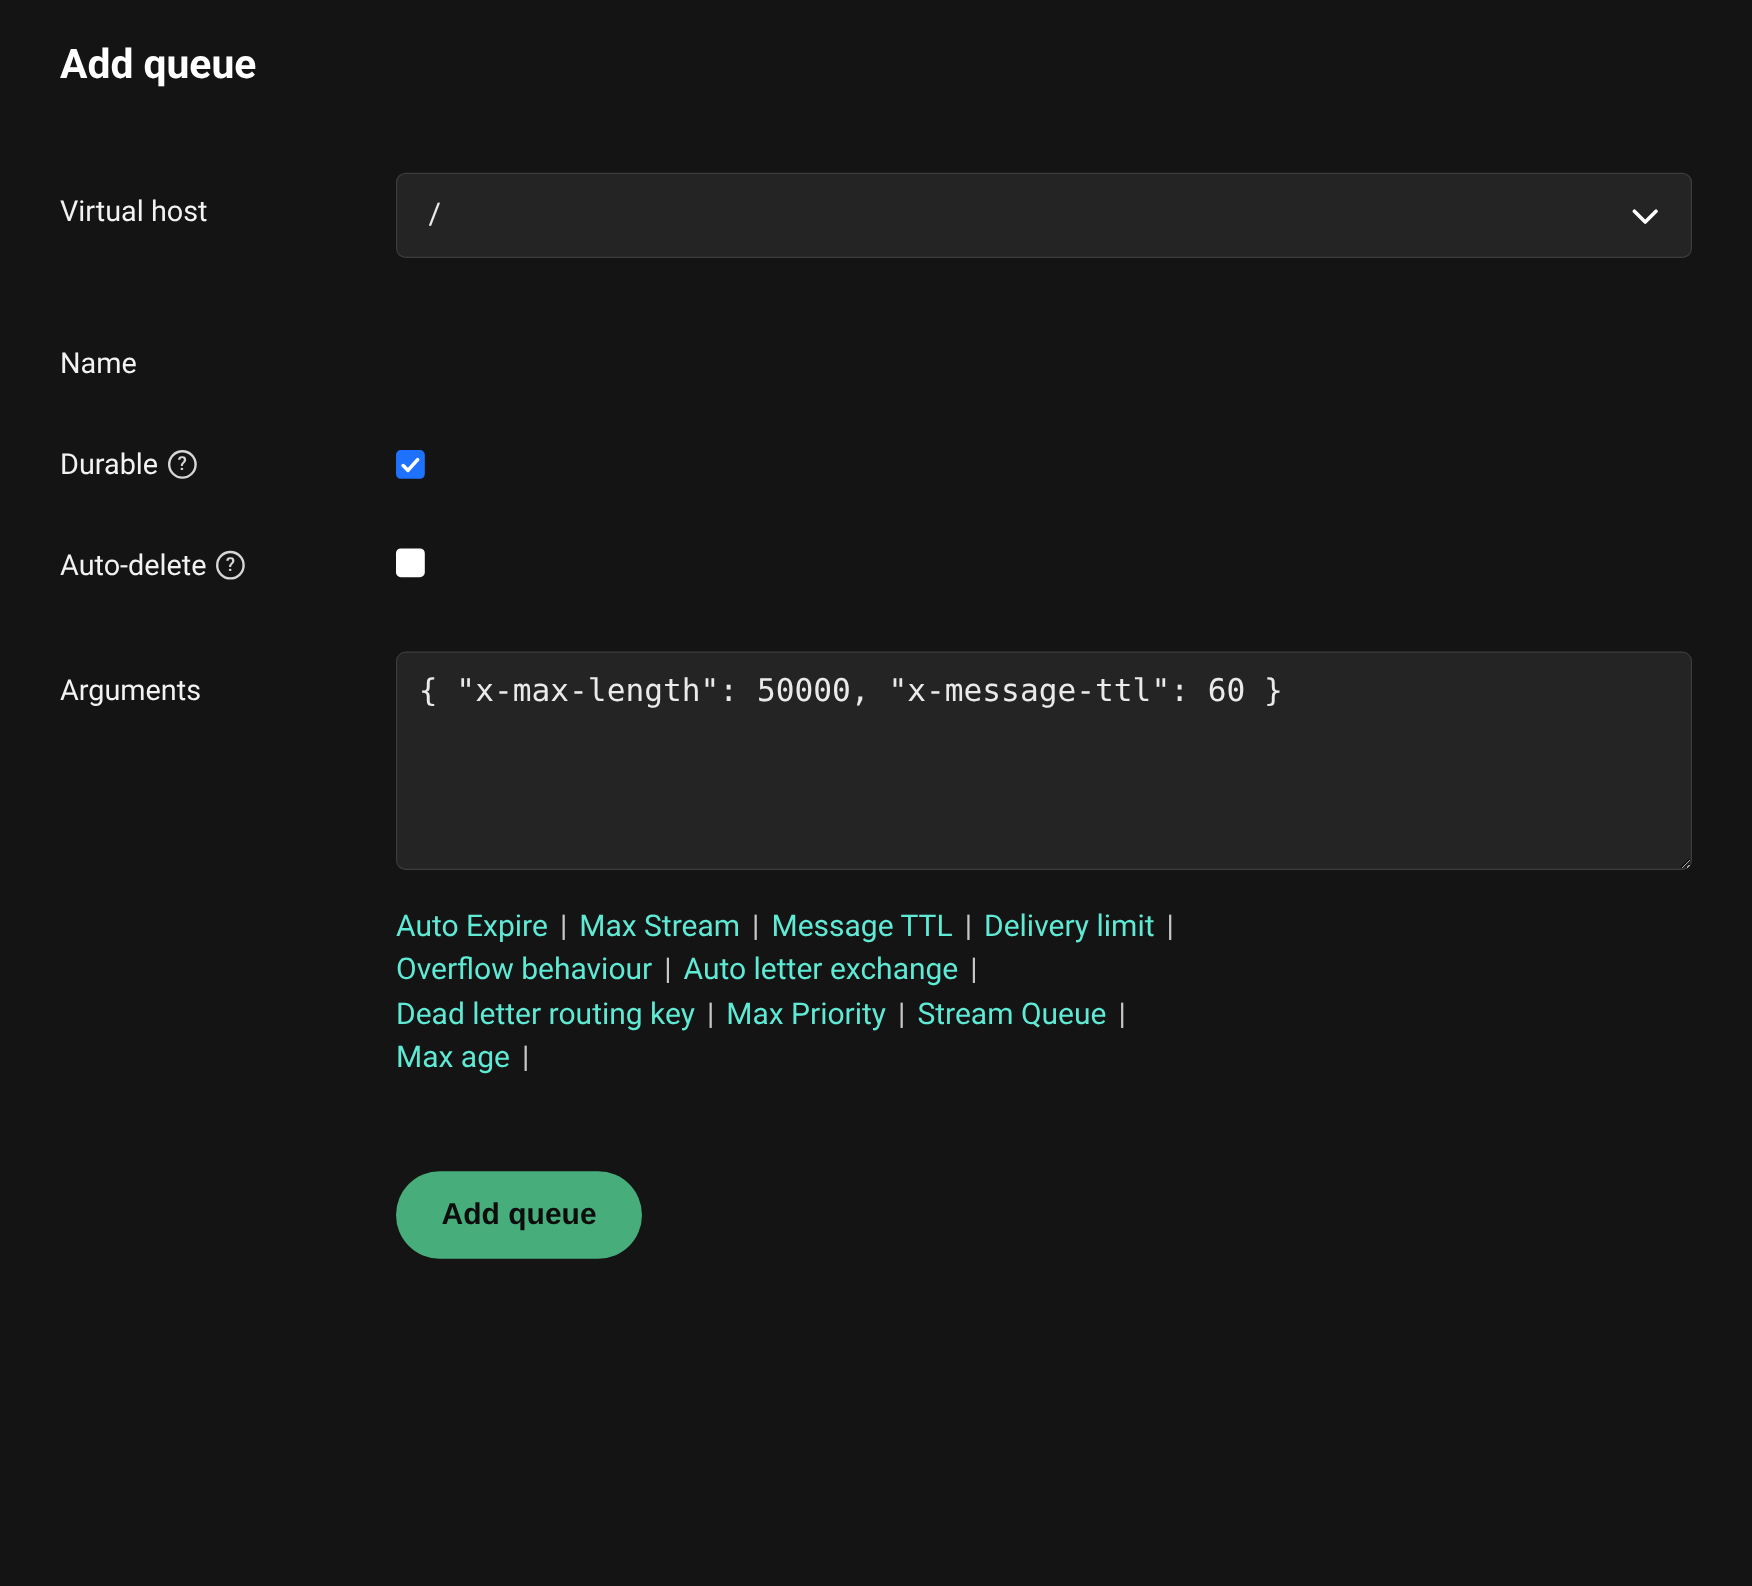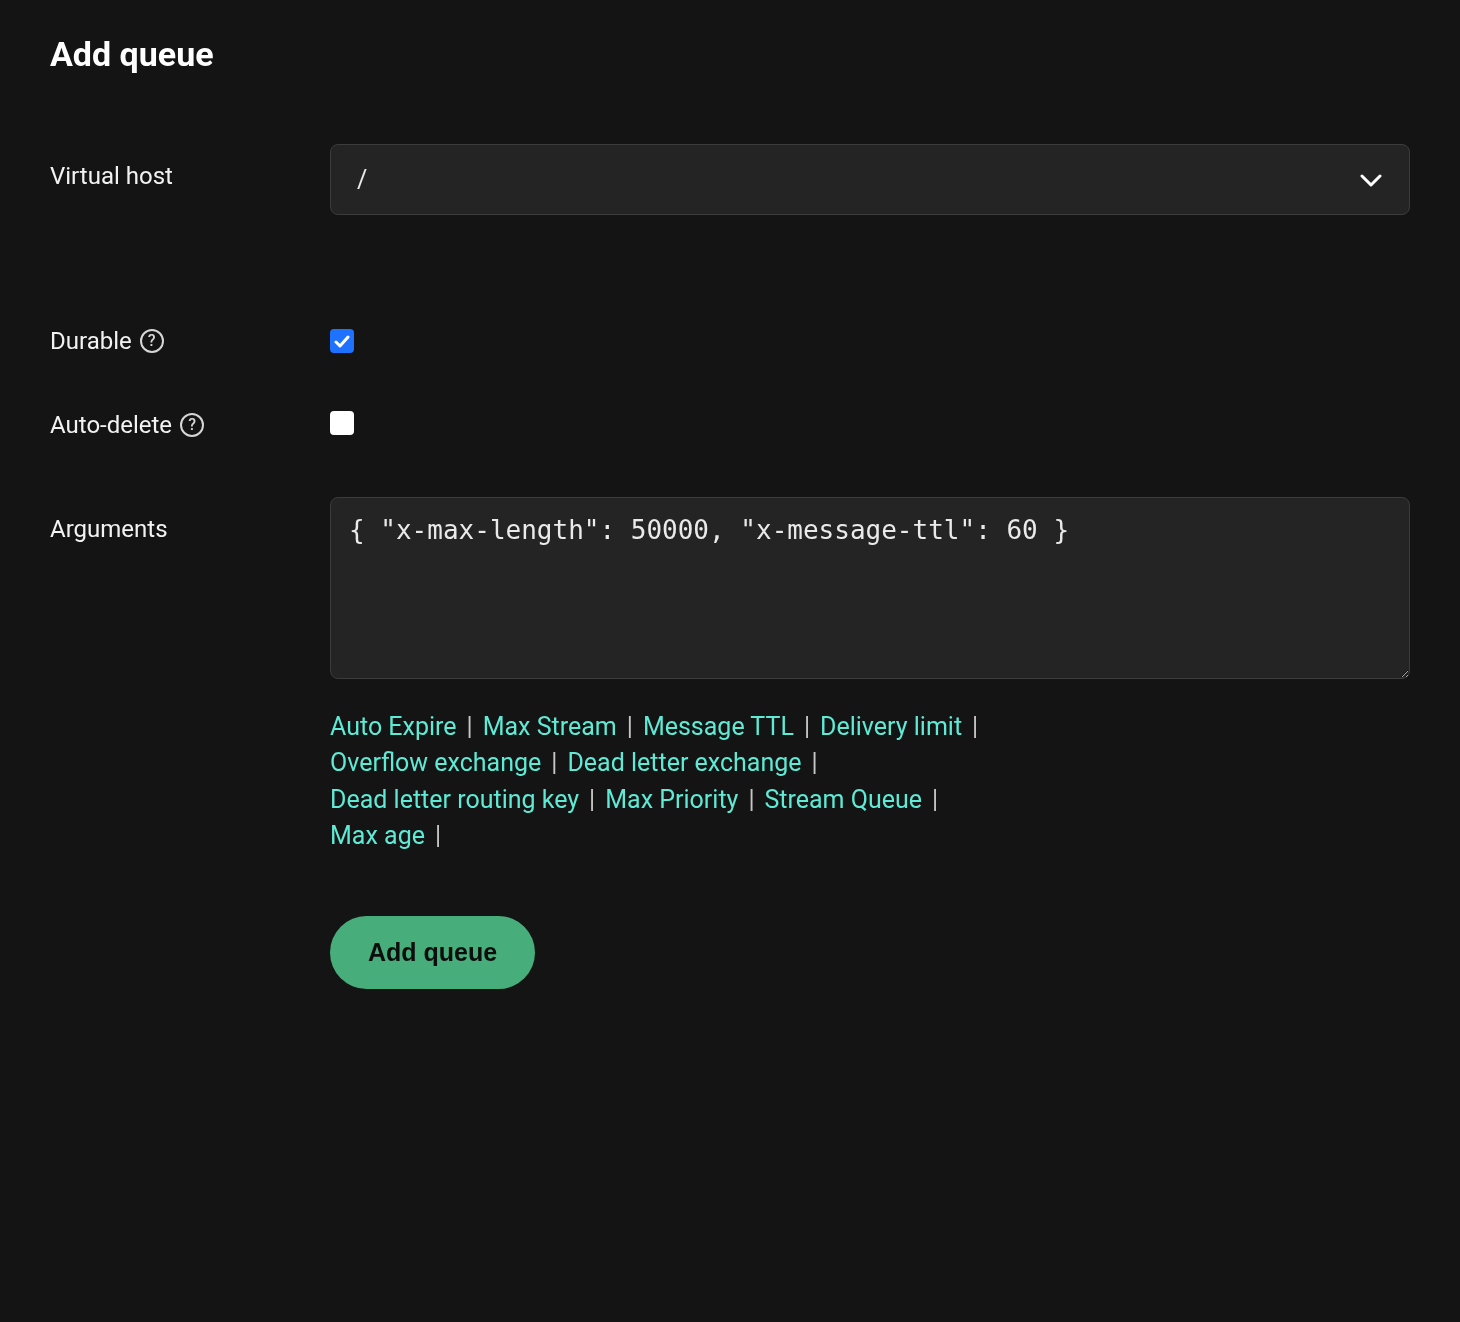--- a/index.html
+++ b/index.html
@@ -25,21 +25,21 @@
       color: #ffffff;
     }
 
     .form-row {
       display: flex;
       align-items: flex-start;
       margin-bottom: 56px;
     }
 
     .form-row.tight {
-      margin-bottom: 42px;
+      margin-bottom: 56px;
     }
 
     .field-label-col {
       width: 280px;
       flex: 0 0 280px;
       display: flex;
       align-items: center;
       gap: 8px;
       padding-top: 18px;
     }
@@ -191,20 +191,23 @@
       <span class="chevron-down">
         <svg width="22" height="14" viewBox="0 0 22 14" fill="none">
             <path d="M2 2 L11 11 L20 2" stroke="#ffffff" stroke-width="3" stroke-linecap="round" stroke-linejoin="round"></path>
           </svg>
       </span>
     </div>
   </div>
 </div>
 
 <div class="form-row">
+  <div class="field-label-col">
+    <span class="field-label">Name</span>
+  </div>
 </div>
 
 <div class="form-row">
   <div class="field-label-col no-top-pad">
     <span class="field-label">Durable</span>
     <span class="help-icon">?</span>
   </div>
   <div class="field-input-col">
     <span class="checkbox-custom checked">
       <span class="checkbox-check">
@@ -236,23 +239,23 @@
     <textarea class="textarea-input" style="">{ "x-max-length": 50000, "x-message-ttl": 60 }</textarea>
     <div class="hint-links">
         <span class="hint-link">Auto Expire</span>
         <span class="hint-sep">|</span>
         <span class="hint-link">Max Stream</span>
         <span class="hint-sep">|</span>
         <span class="hint-link">Message TTL</span>
         <span class="hint-sep">|</span>
         <span class="hint-link">Delivery limit</span>
         <span class="hint-sep">|</span>
-        <span class="hint-link">Overflow exchange</span>
-        <span class="hint-sep">|</span>
-        <span class="hint-link">Dead letter exchange</span>
+        <span class="hint-link">Overflow behaviour</span>
+        <span class="hint-sep">|</span>
+        <span class="hint-link">Auto letter exchange</span>
         <span class="hint-sep">|</span>
         <span class="hint-link">Dead letter routing key</span>
         <span class="hint-sep">|</span>
         <span class="hint-link">Max Priority</span>
         <span class="hint-sep">|</span>
         <span class="hint-link">Stream Queue</span>
         <span class="hint-sep">|</span>
         <span class="hint-link">Max age</span>
         <span class="hint-sep">|</span>
       </div>

